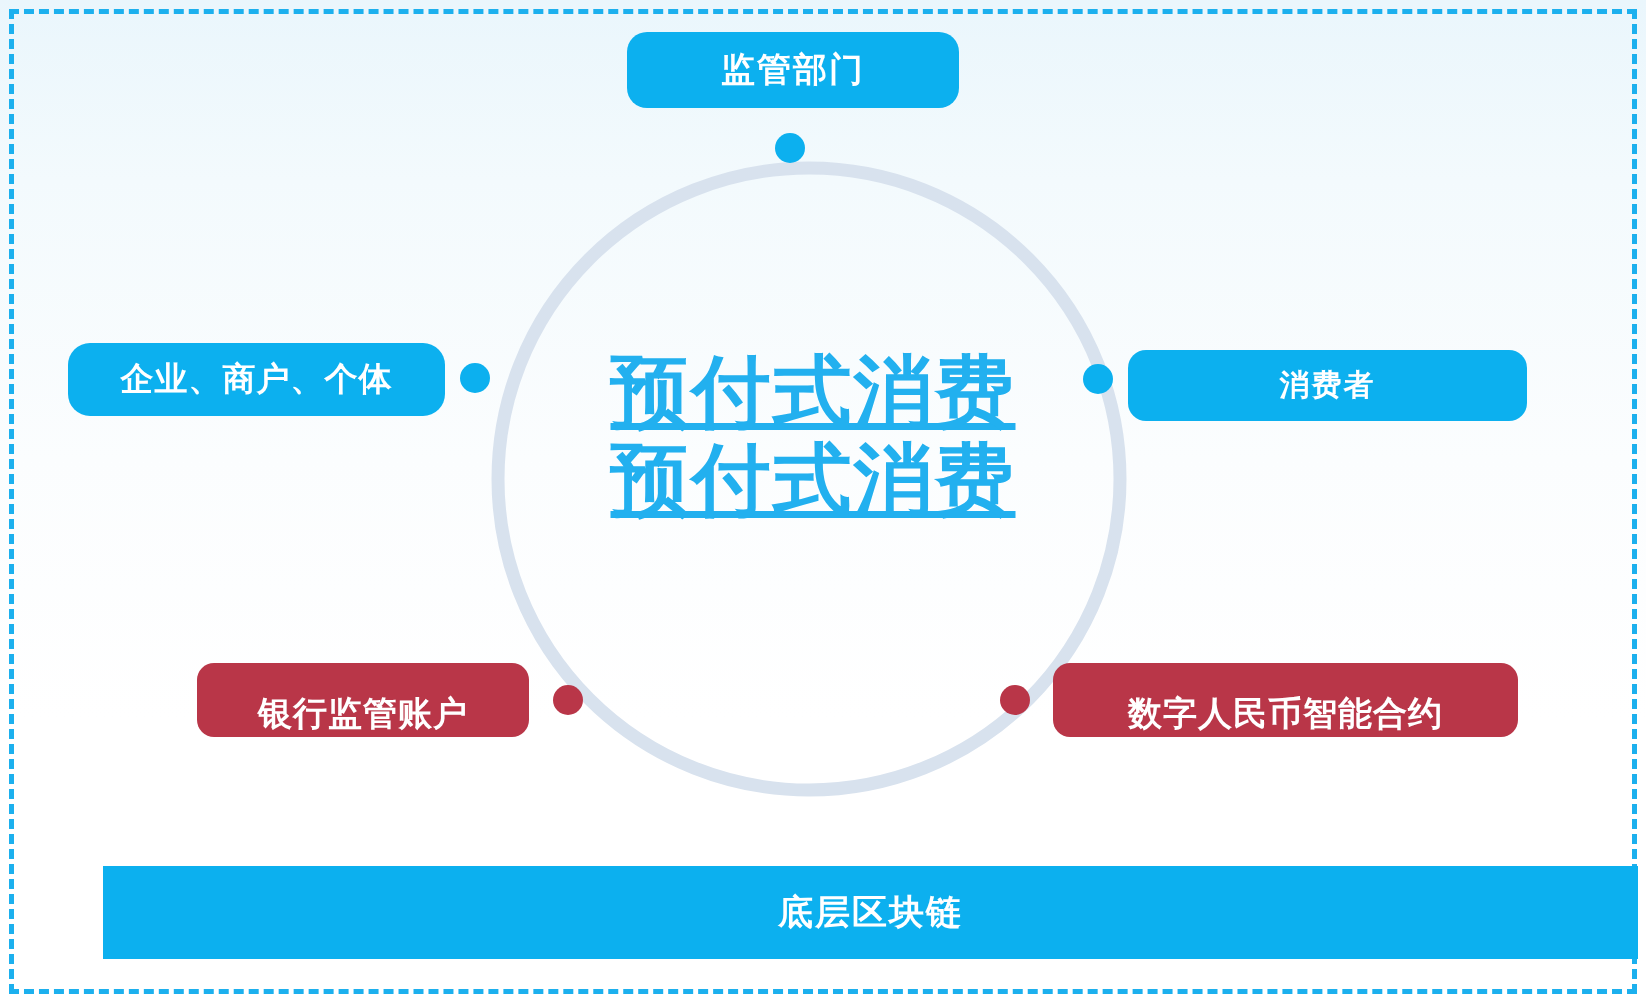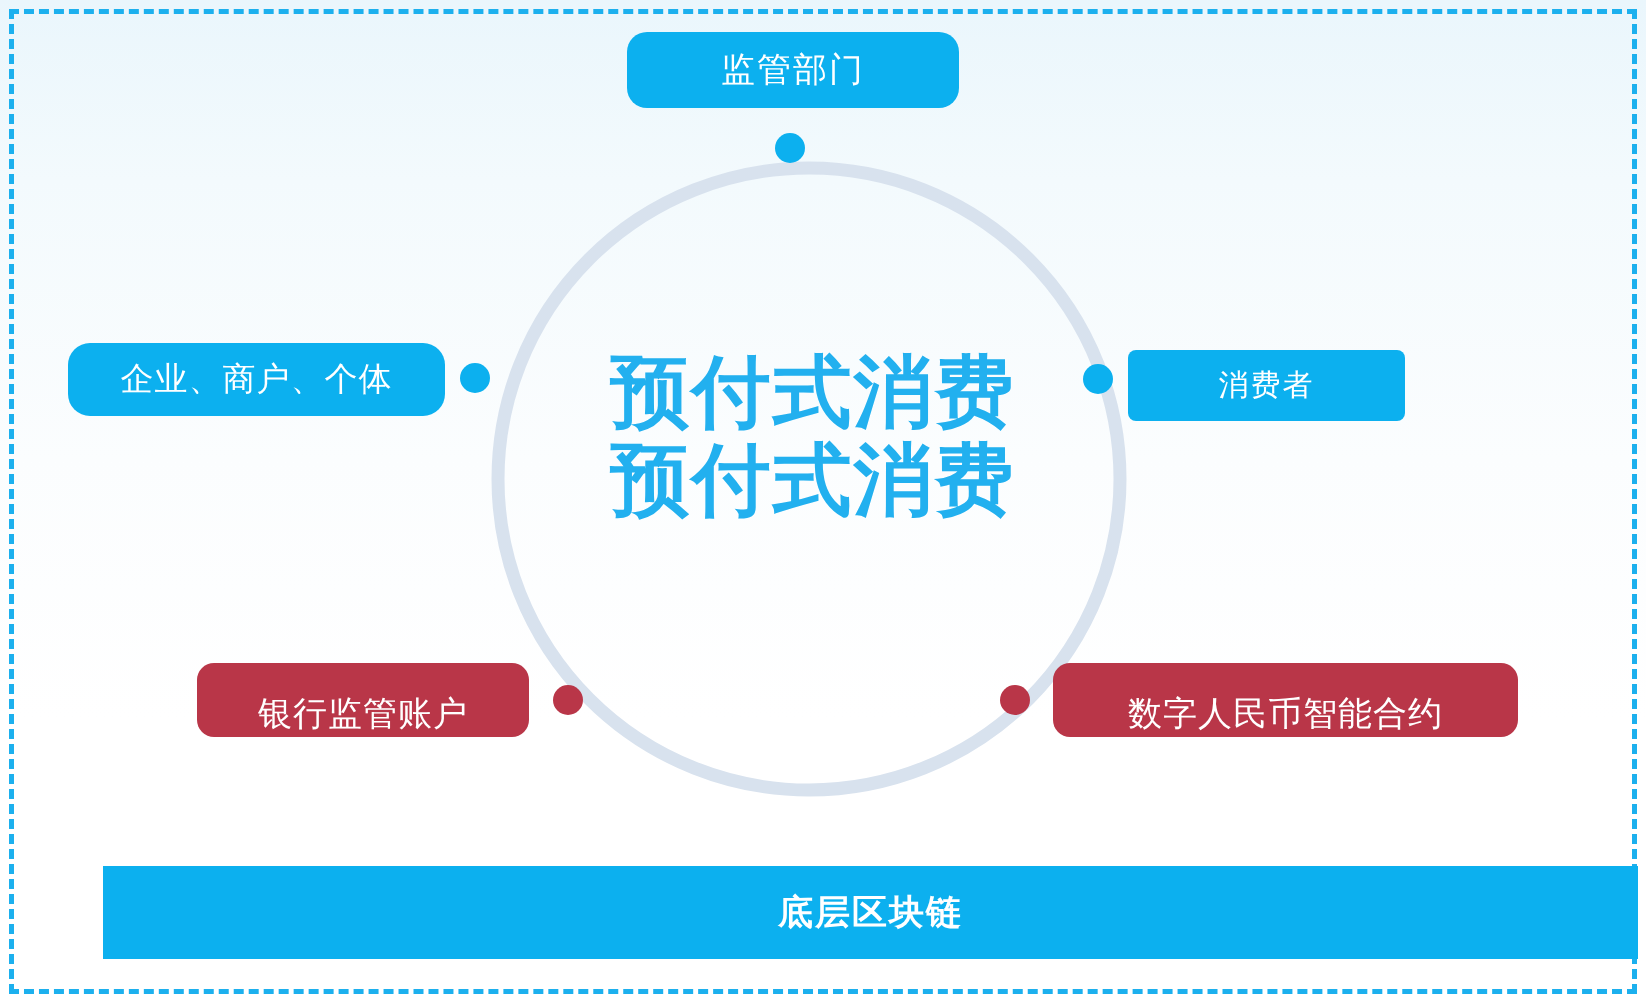--- a/index.html
+++ b/index.html
@@ -48,30 +48,31 @@
     left: 553px;
     top: 348px;
     width: 520px;
     text-align: center;
     color: #22b0ef;
     font-size: 79px;
     font-weight: 700;
     line-height: 1.12;
     letter-spacing: 2px;
     white-space: pre;
+    text-decoration: underline;
   }
 
   
   .pill {
     position: absolute;
     display: flex;
     align-items: center;
     justify-content: center;
     color: #ffffff;
-    font-weight: 400;
+    font-weight: 700;
     box-sizing: border-box;
     text-align: center;
     white-space: nowrap;
   }
   .pill.blue  { background: #0cb0ef; }
   .pill.red   { background: #b93648; align-items: flex-end; }
 
   #pill-top {
     left: 627px; top: 32px;
     width: 332px; height: 76px;
@@ -81,22 +82,22 @@
   }
   #pill-left {
     left: 68px; top: 343px;
     width: 377px; height: 73px;
     border-radius: 22px;
     font-size: 33px;
     letter-spacing: 1px;
   }
   #pill-right {
     left: 1128px; top: 350px;
-    width: 277px; height: 71px;
-    border-radius: 8px;
+    width: 399px; height: 71px;
+    border-radius: 18px;
     font-size: 30px;
     letter-spacing: 2px;
   }
   #pill-bottom-left {
     left: 197px; top: 663px;
     width: 332px; height: 74px;
     border-radius: 17px;
     font-size: 34px;
     letter-spacing: 1px;
   }

